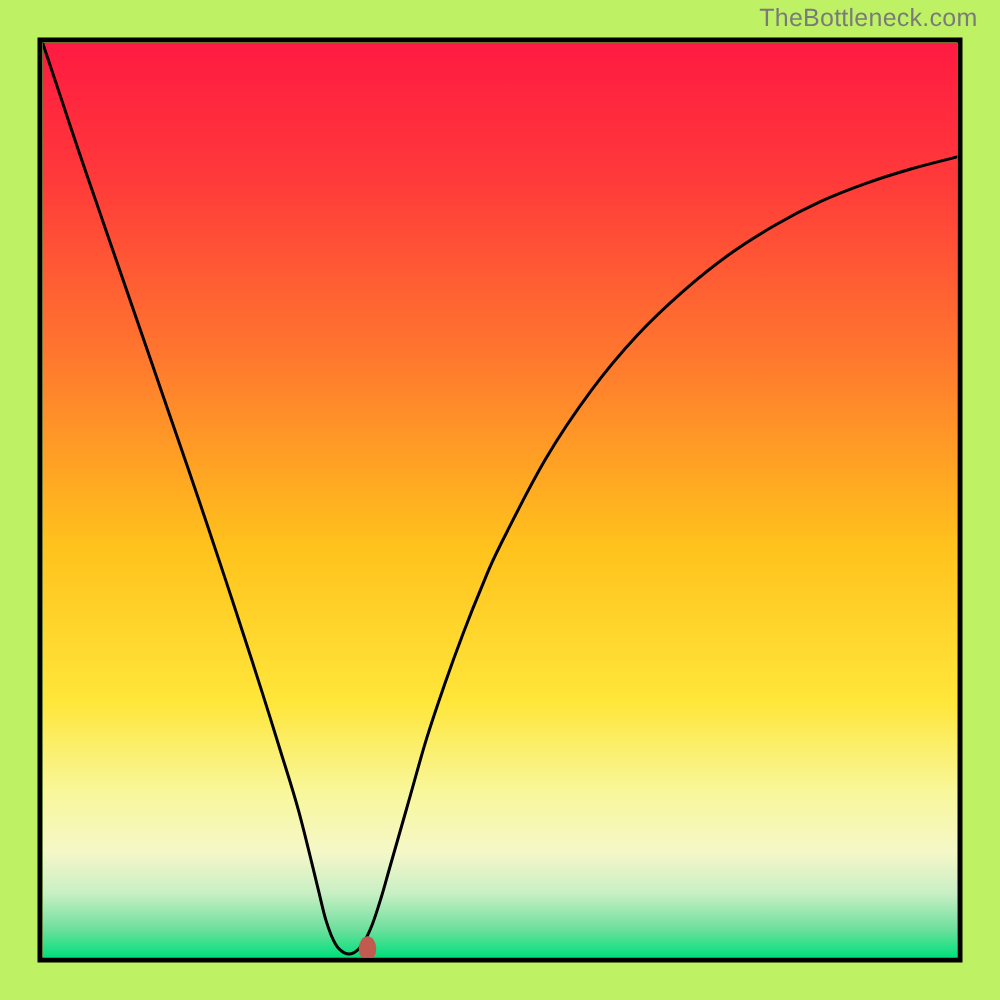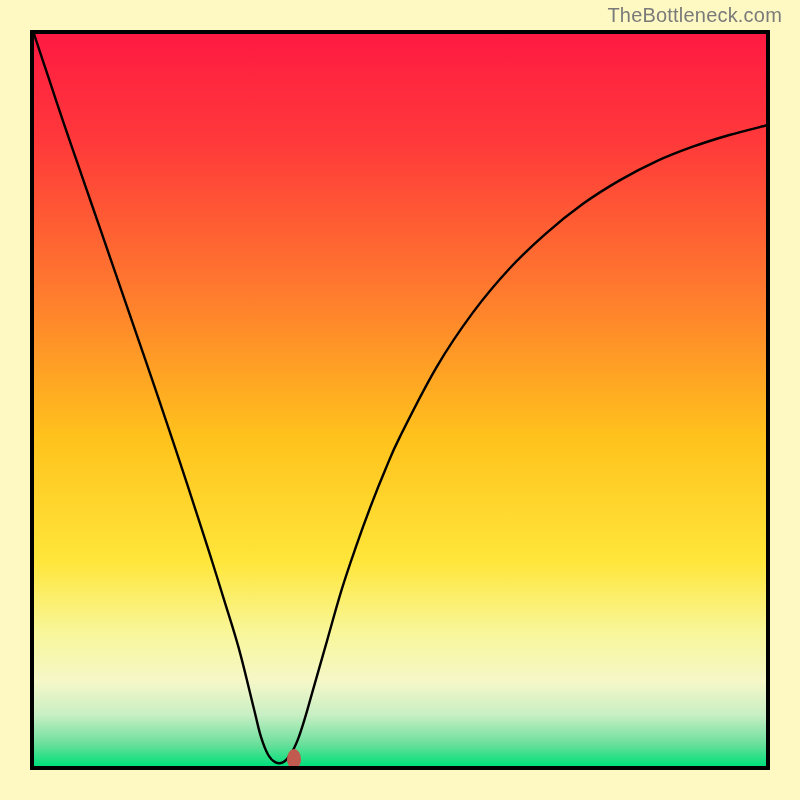--- a/index.html
+++ b/index.html
@@ -7,21 +7,21 @@
     padding: 0;
     width: 800px;
     height: 800px;
     background: #ffffff;
     font-family: Arial, Helvetica, sans-serif;
   }
   .container {
     position: relative;
     width: 800px;
     height: 800px;
-    background: #fef9c3;
+    background: #bef264;
   }
   .watermark {
     position: absolute;
     top: 4px;
     right: 18px;
     color: #7a7a7a;
     font-size: 20px;
     font-weight: 400;
     letter-spacing: 0.2px;
     z-index: 10;

